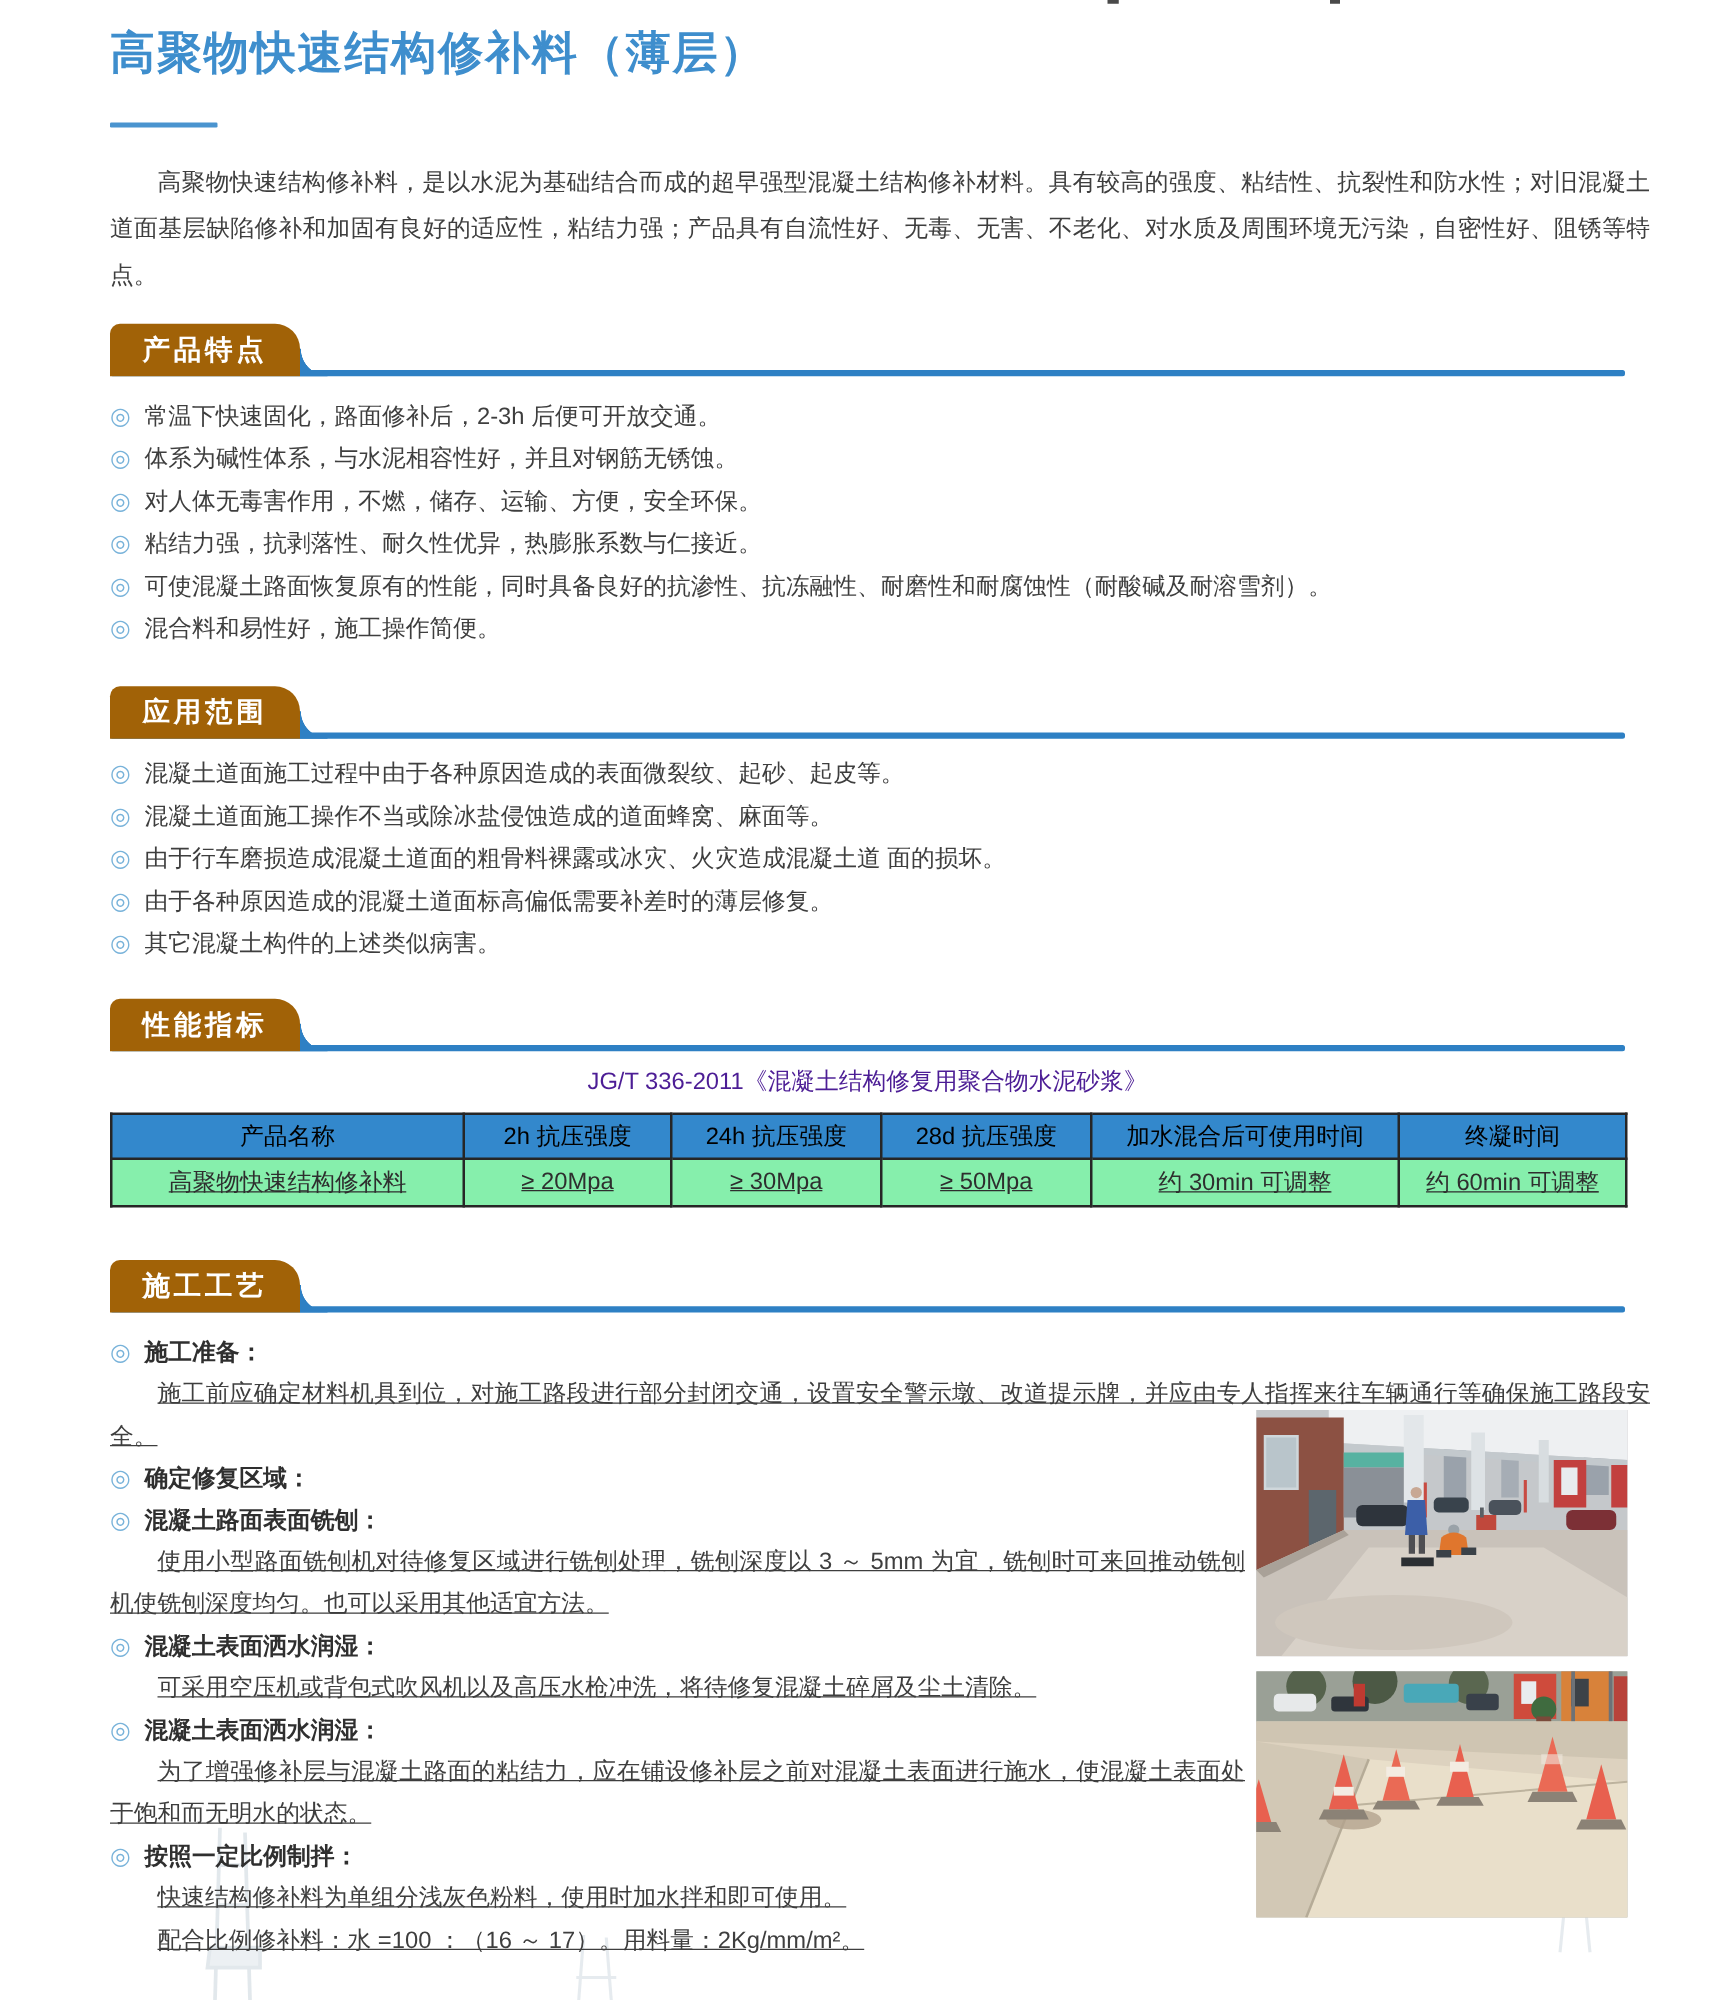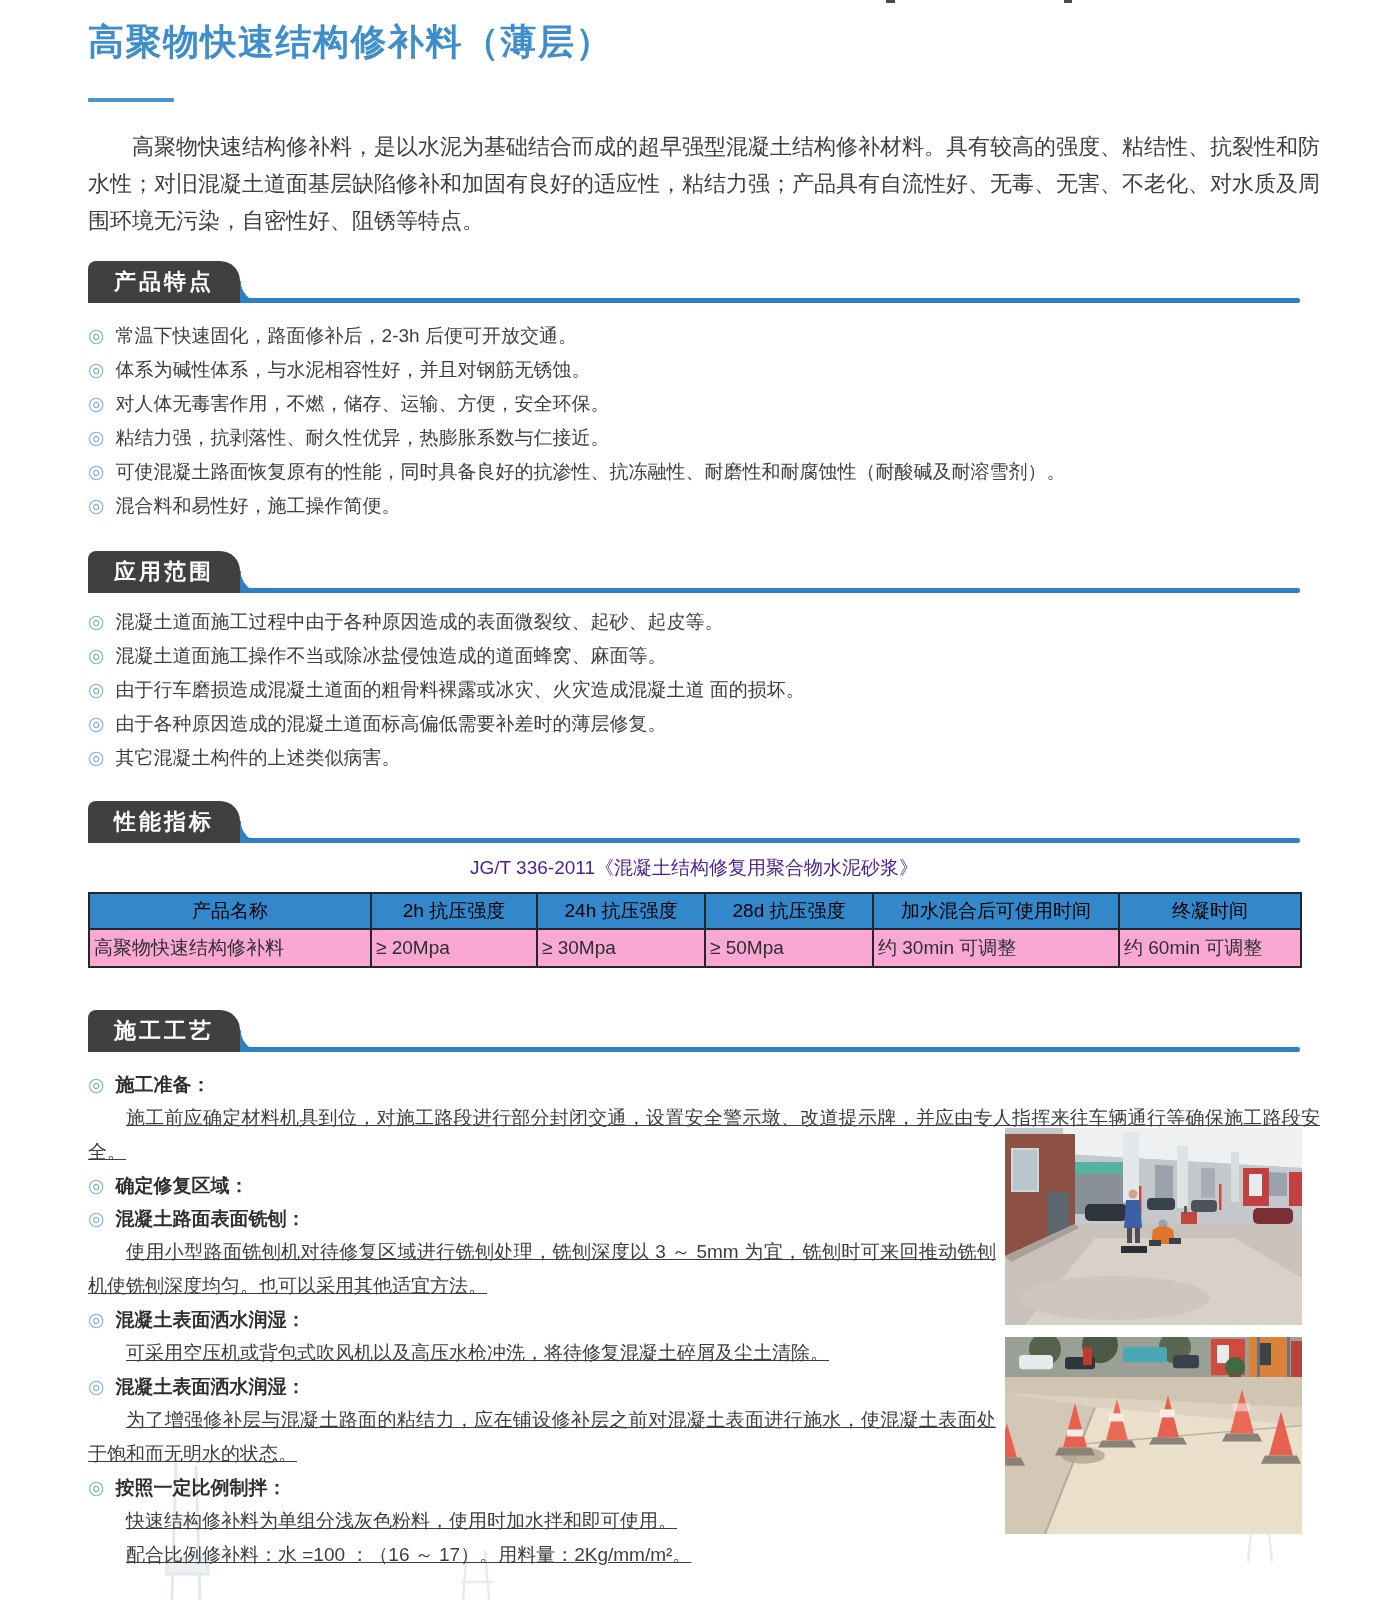--- a/index.html
+++ b/index.html
@@ -22,36 +22,36 @@
     margin-top:22px;
     font-size:36px;font-weight:bold;color:#3e8ecd;
     letter-spacing:1.5px;line-height:40px;
   }
   .title-dash{
     margin-top:36px;
     width:86px;height:4px;background:#4a94cf;border-radius:1px;
   }
   .intro{
     margin-top:26px;
-    font-size:22px;line-height:37px;color:#3e3e3e;
+    font-size:19px;line-height:37px;color:#3e3e3e;
     text-indent:2em;text-align:justify;
     width:1232px;
   }
   
   .sec-head{
     position:relative;height:42px;width:1212px;
   }
   .sec-rule{
     position:absolute;left:0;bottom:0;width:100%;height:5px;
     background:#2e80c4;border-radius:2px;
   }
   .sec-tab{
     position:absolute;left:0;bottom:0;
     width:152px;height:42px;
-    background:#404040;
+    background:#a16207;
     border-radius:8px 20px 0 0;
     color:#ffffff;font-size:22px;font-weight:bold;letter-spacing:3px;
     display:flex;align-items:center;justify-content:center;
   }
   .sec-tab::after{
     content:"";
     position:absolute;right:-22px;bottom:0;
     width:22px;height:22px;
     background:radial-gradient(circle at 100% 0%, rgba(46,128,196,0) 21px, #2e80c4 21.5px);
   }
@@ -70,23 +70,23 @@
   table.perf{
     margin-top:11px;width:1212px;
     border-collapse:collapse;table-layout:fixed;
   }
   table.perf th{
     background:#3388cc;color:#000000;font-weight:normal;
     font-size:19px;height:34px;border:2px solid #262626;
     text-align:center;padding:0 4px;
   }
   table.perf td{
-    background:#f9a8d4;color:#2e2e2e;
+    background:#86efac;color:#2e2e2e;
     font-size:19px;height:36px;border:2px solid #262626;
-    text-align:left;padding:0 4px;
+    text-align:center;padding:0 4px;text-decoration:underline;
   }
   
   .steps{margin-top:16px;}
   .step-label{
     display:flex;align-items:flex-start;gap:11px;
     font-size:19px;font-weight:bold;color:#2f2f2f;line-height:33px;
   }
   .step-label .bul{font-weight:normal;line-height:33px;}
   .step-body{
     margin:0;font-size:19px;line-height:34px;color:#3e3e3e;

